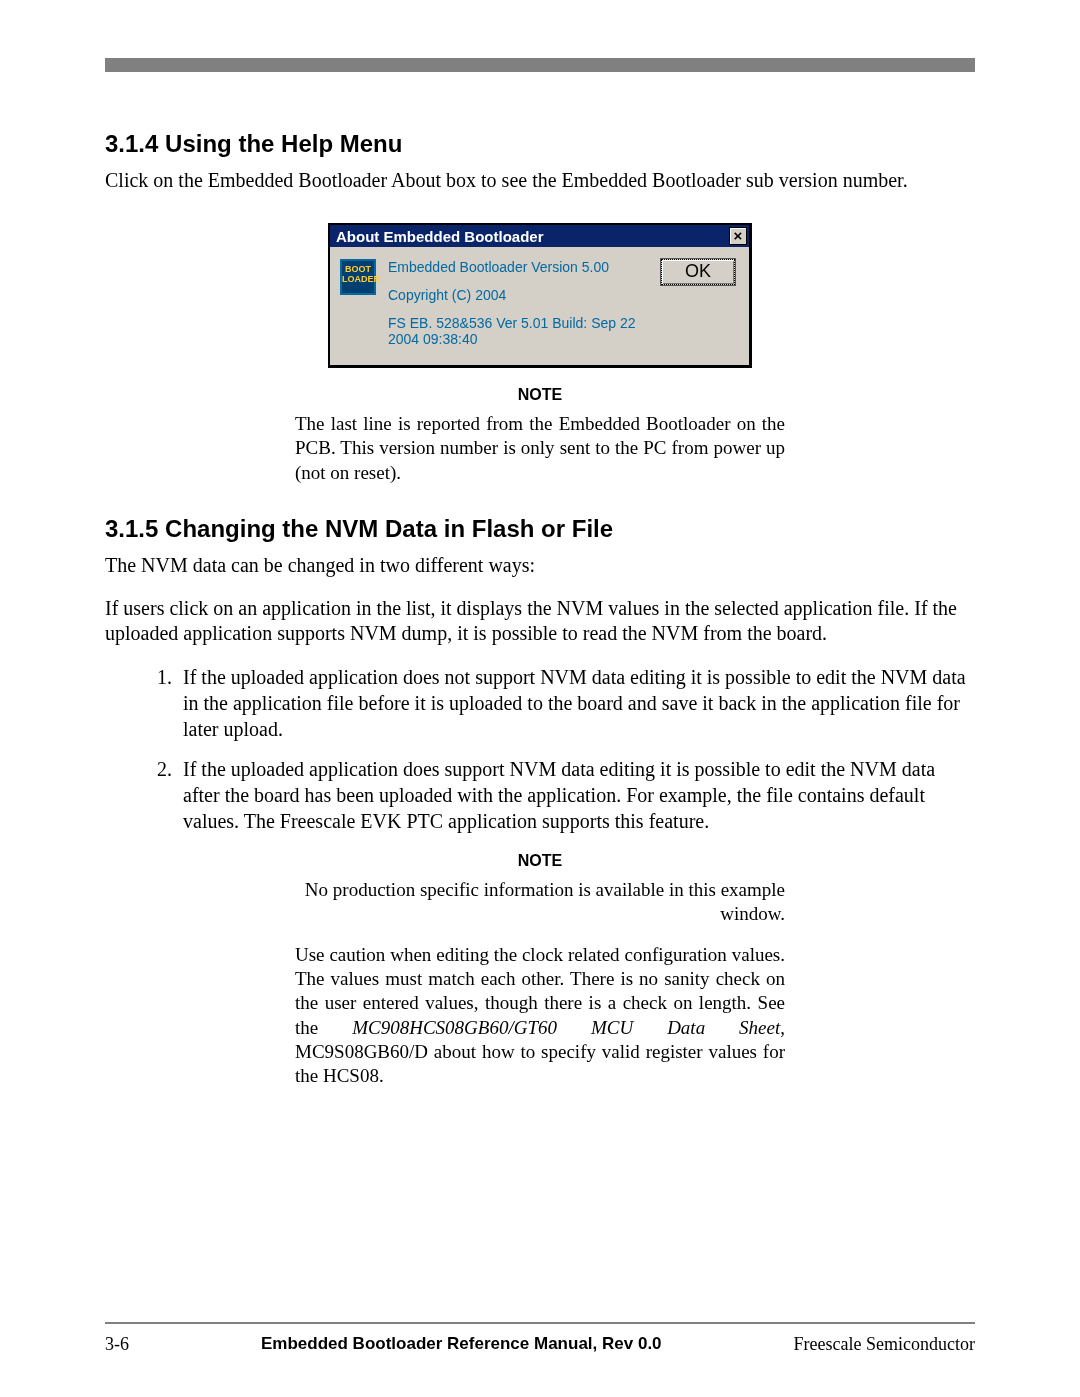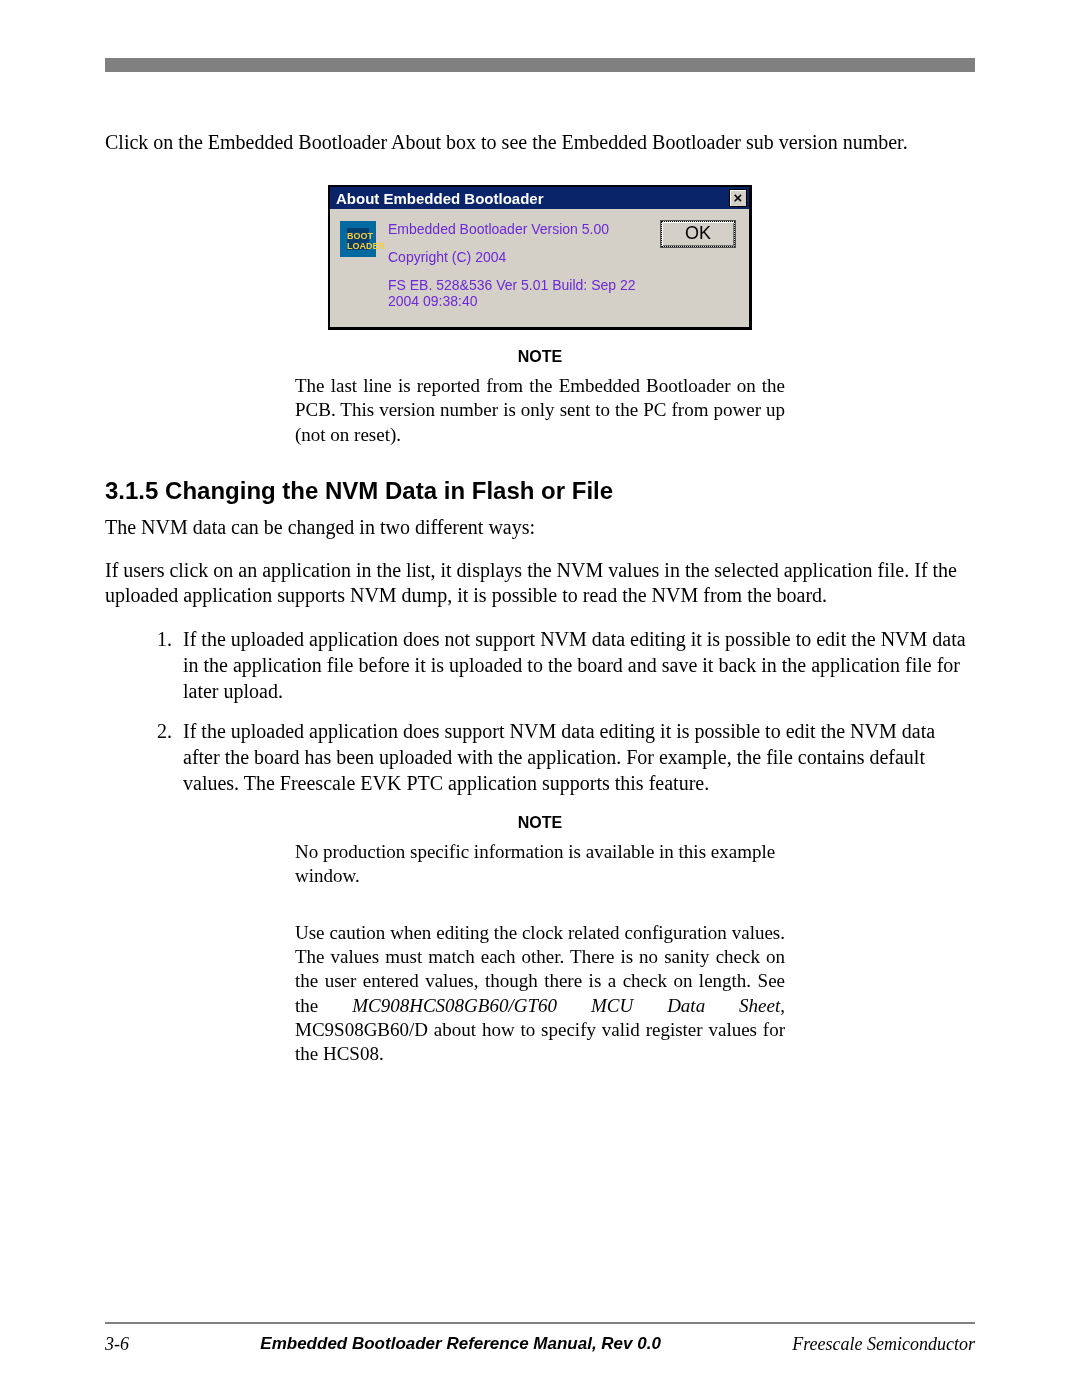--- a/index.html
+++ b/index.html
@@ -79,26 +79,26 @@
     height: 36px;
     background: #003f6f;
     color: #ffcc33;
     font-family: Arial, sans-serif;
     font-size: 9px;
     font-weight: bold;
     text-align: center;
     line-height: 1.1;
     padding-top: 4px;
     box-sizing: border-box;
-    border: 7px solid #0369a1;
+    border: 2px solid #0369a1;
   }
   .dlg-text-col {
     flex: 1;
     font-size: 14px;
-    color: #6d28d9;
+    color: #0369a1;
   }
   .dlg-text-col div { margin-bottom: 12px; }
   .dlg-ok {
     width: 72px;
     height: 24px;
     border: 1px dotted #000;
     outline: 1px solid #555;
     box-shadow: inset 1px 1px 0 #fff, inset -1px -1px 0 #777;
     background: #d4d0c8;
     font-size: 18px;
@@ -150,34 +150,34 @@
   }
   .footer-rule {
     border: none;
     border-top: 2px solid #808080;
     margin: 0 0 10px 0;
   }
   .footer-row {
     display: flex;
     justify-content: space-between;
     font-size: 18px;
-    font-style: italic;
   }
   .footer-center {
     font-family: Arial, Helvetica, sans-serif;
     font-weight: bold;
     font-size: 17px;
   }
 </style>
 </head>
 <body>
 
 <div class="page">
   <div class="top-bar"></div>
 
+  <h2 class="section">3.1.4 Using the Help Menu</h2>
   <p class="body">Click on the Embedded Bootloader About box to see the Embedded Bootloader sub version number.</p>
 
   <div class="figure-wrap">
     <div class="dlg">
       <div class="dlg-titlebar">
         <span>About Embedded Bootloader</span>
         <span class="dlg-close">×</span>
       </div>
       <div class="dlg-body">
         <div class="dlg-icon">BOOT
@@ -201,21 +201,21 @@
   <p class="body">The NVM data can be changed in two different ways:</p>
   <p class="body">If users click on an application in the list, it displays the NVM values in the selected application file. If the uploaded application supports NVM dump, it is possible to read the NVM from the board.</p>
 
   <ol class="numbered">
     <li>If the uploaded application does not support NVM data editing it is possible to edit the NVM data in the application file before it is uploaded to the board and save it back in the application file for later upload.</li>
     <li>If the uploaded application does support NVM data editing it is possible to edit the NVM data after the board has been uploaded with the application. For example, the file contains default values. The Freescale EVK PTC application supports this feature.</li>
   </ol>
 
   <div class="note-block" style="margin-bottom:0">
     <div class="note-label">NOTE</div>
-    <div class="note-body-2" style="text-align:left;margin-bottom:32px">No production specific information is available in this example window.</div>
+    <div class="note-body-2" style="text-align:right;margin-bottom:16px">No production specific information is available in this example window.</div>
     <div class="note-body-2">
       <span>Use caution when editing the clock related configuration values. The values must match each other. There is no sanity check on the user entered values, though there is a check on length. See the </span><span class="italic">MC908HCS08GB60/GT60 MCU Data Sheet</span><span>, MC9S08GB60/D about how to specify valid register values for the HCS08.</span>
     </div>
   </div>
 
   <div class="footer">
     <hr class="footer-rule">
     <div class="footer-row">
       <span>3-6</span>
       <span class="footer-center">Embedded Bootloader Reference Manual, Rev 0.0</span>

